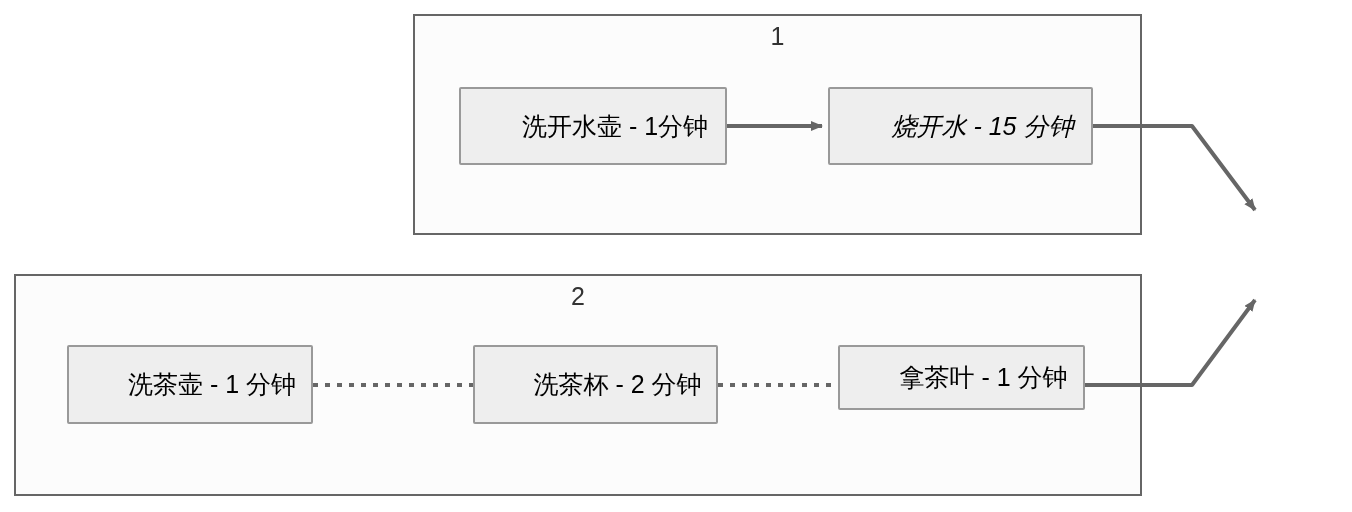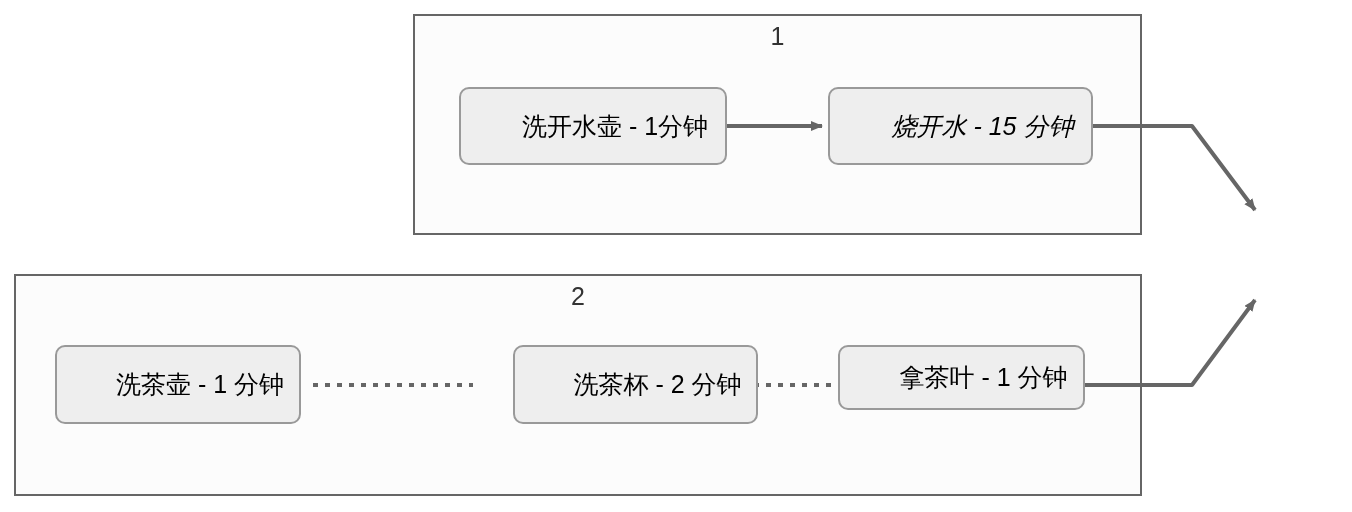--- a/index.html
+++ b/index.html
@@ -35,34 +35,34 @@
   }
   .edges {
     position: absolute;
     left: 0; top: 0;
     pointer-events: none;
   }
   .node {
     position: absolute;
     background: #eeeeee;
     border: 2px solid #999999;
-    border-radius: 10px;
+    border-radius: 2px;
     box-sizing: border-box;
     display: flex;
     align-items: center;
     justify-content: center;
     font-size: 25px;
     color: #000000;
     white-space: nowrap;
     padding-left: 44px;
   }
   .node-wash-kettle { left: 459px;  top: 87px;  width: 268px; height: 78px; }
   .node-boil-water  { left: 828px;  top: 87px;  width: 265px; height: 78px; font-style: italic; }
-  .node-wash-teapot { left: 55px;   top: 345px; width: 246px; height: 79px; }
-  .node-wash-teacup { left: 473px;  top: 345px; width: 245px; height: 79px; margin-left: 40px; }
+  .node-wash-teapot { left: 67px;   top: 345px; width: 246px; height: 79px; }
+  .node-wash-teacup { left: 473px;  top: 345px; width: 245px; height: 79px; }
   .node-tea-leaves  { left: 838px;  top: 345px; width: 247px; height: 65px; }
   .node-make-tea    { left: 1242px; top: 214px; width: 95px;  height: 81px; }
 </style>
 </head>
 <body>
 
 <div class="canvas">
 
   <div class="group group-1">
     <div class="group-label">1</div>

